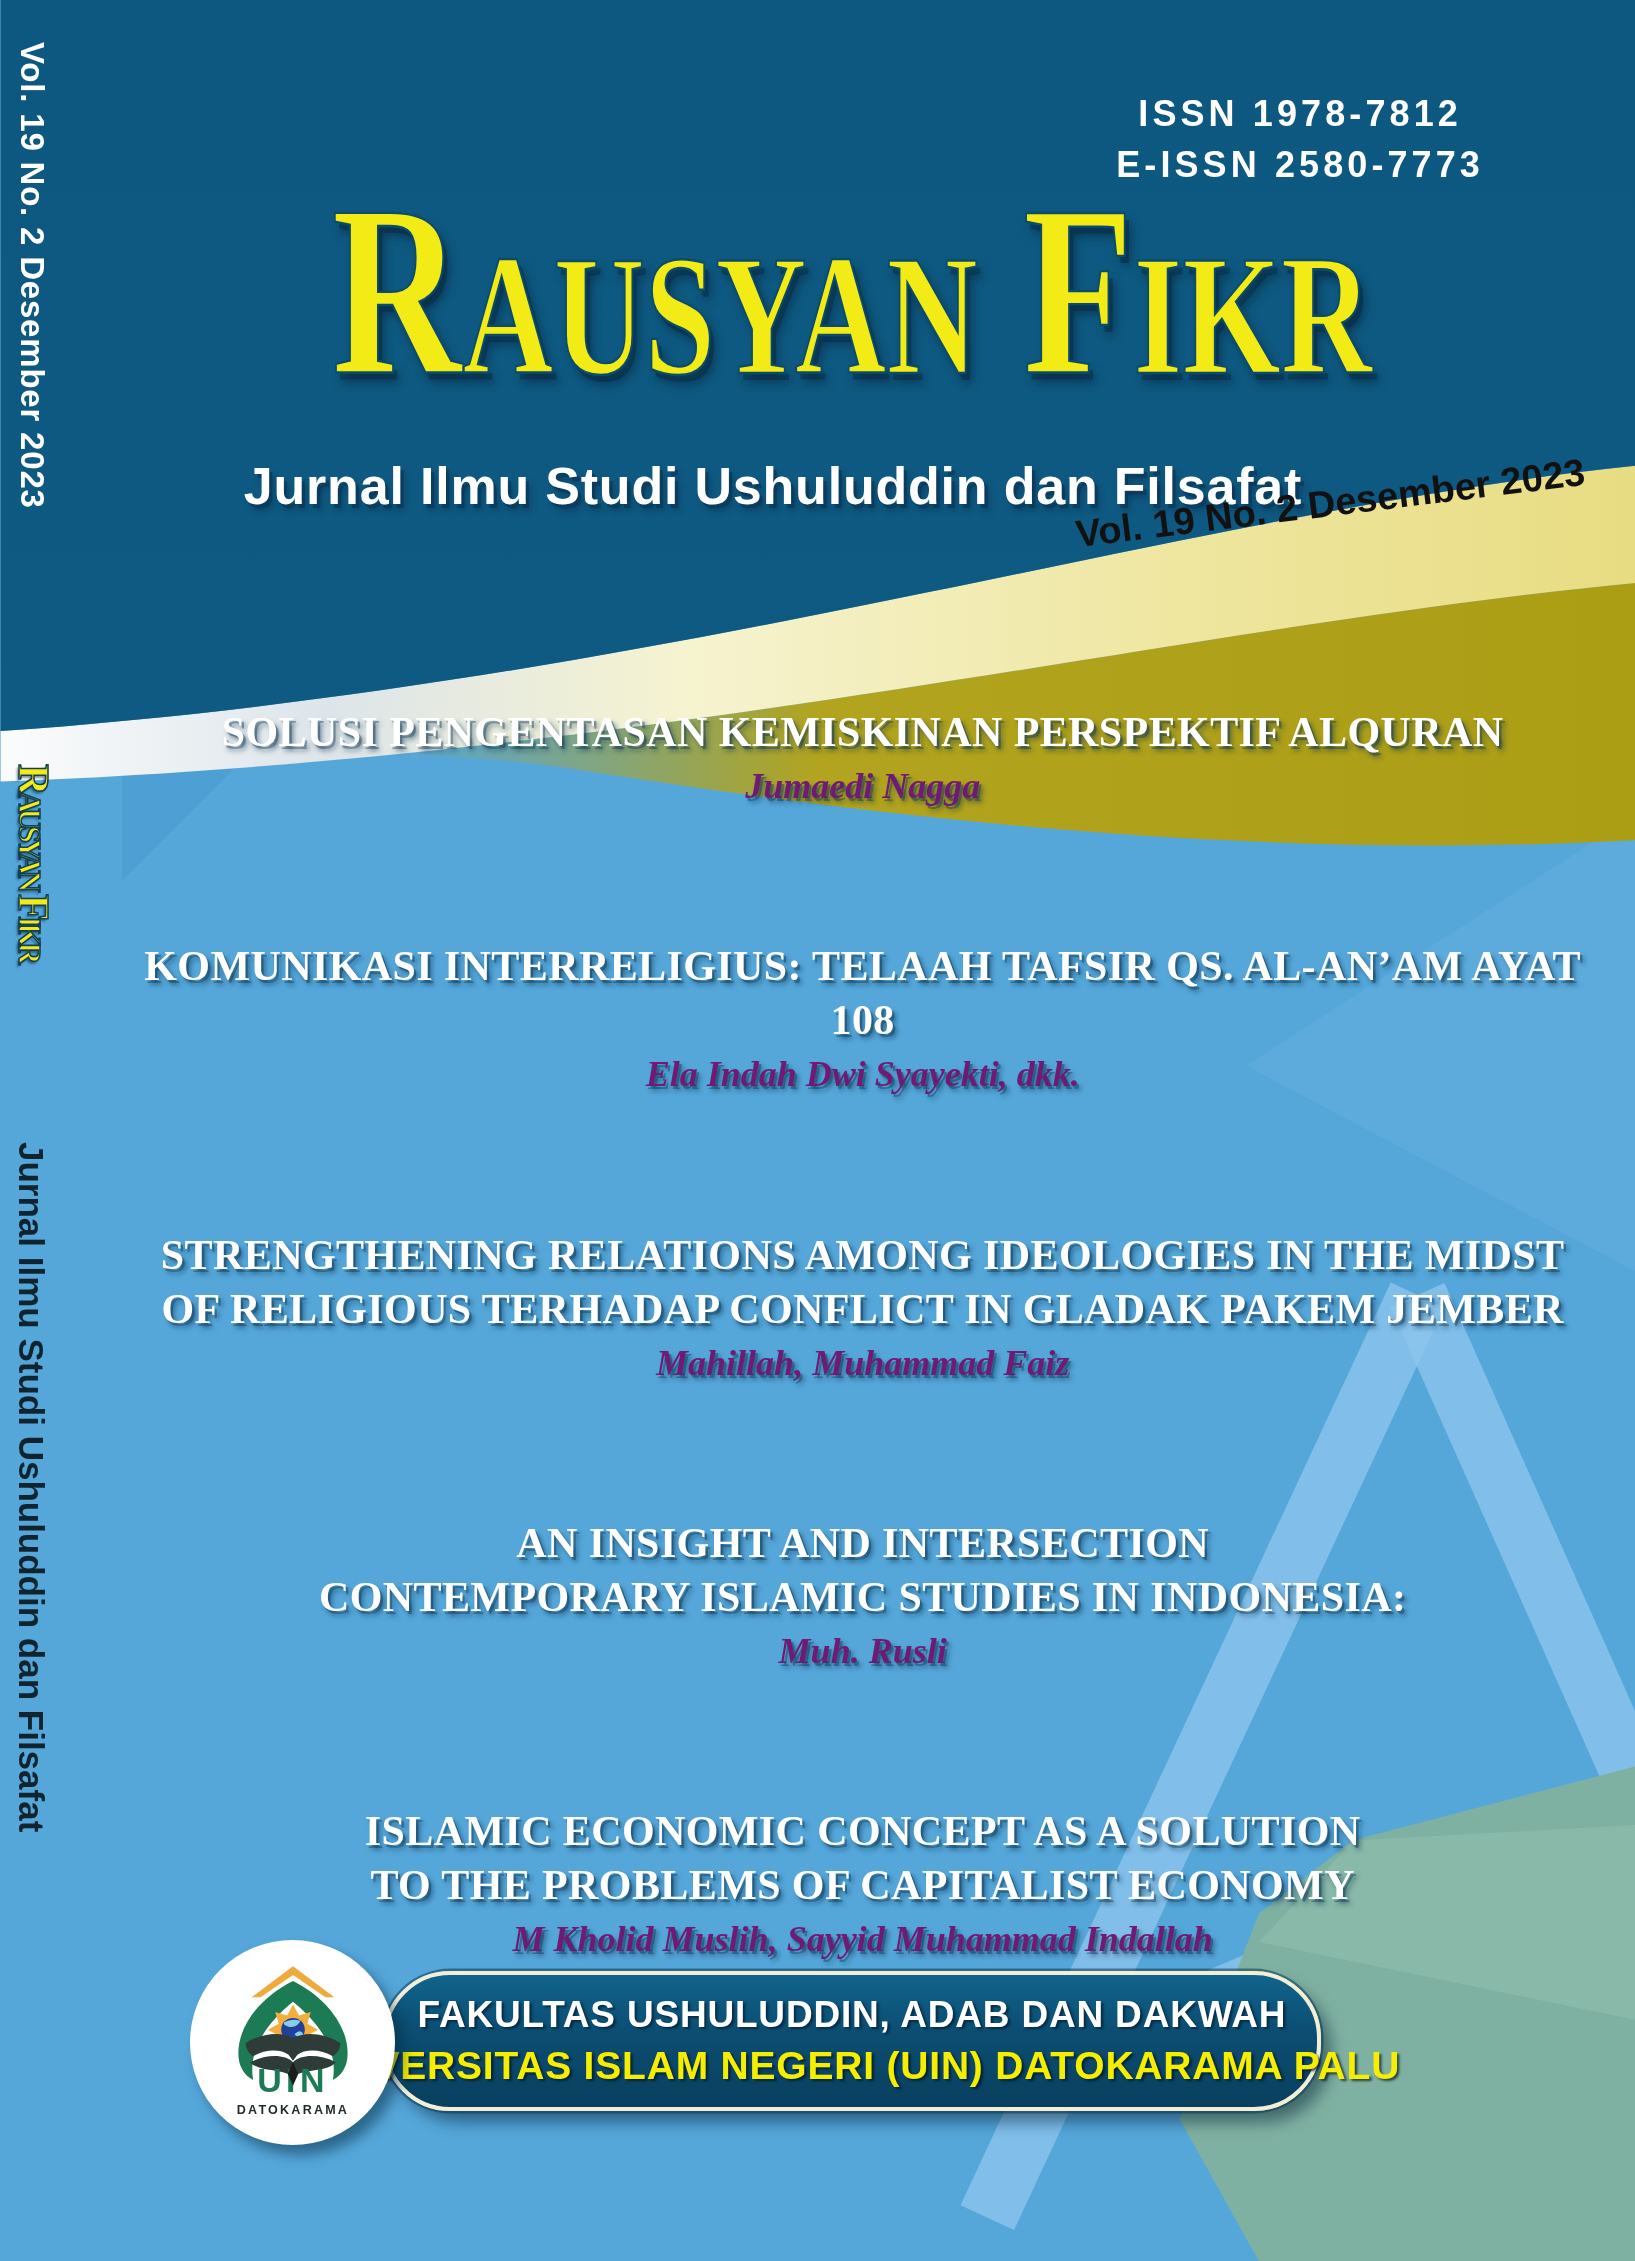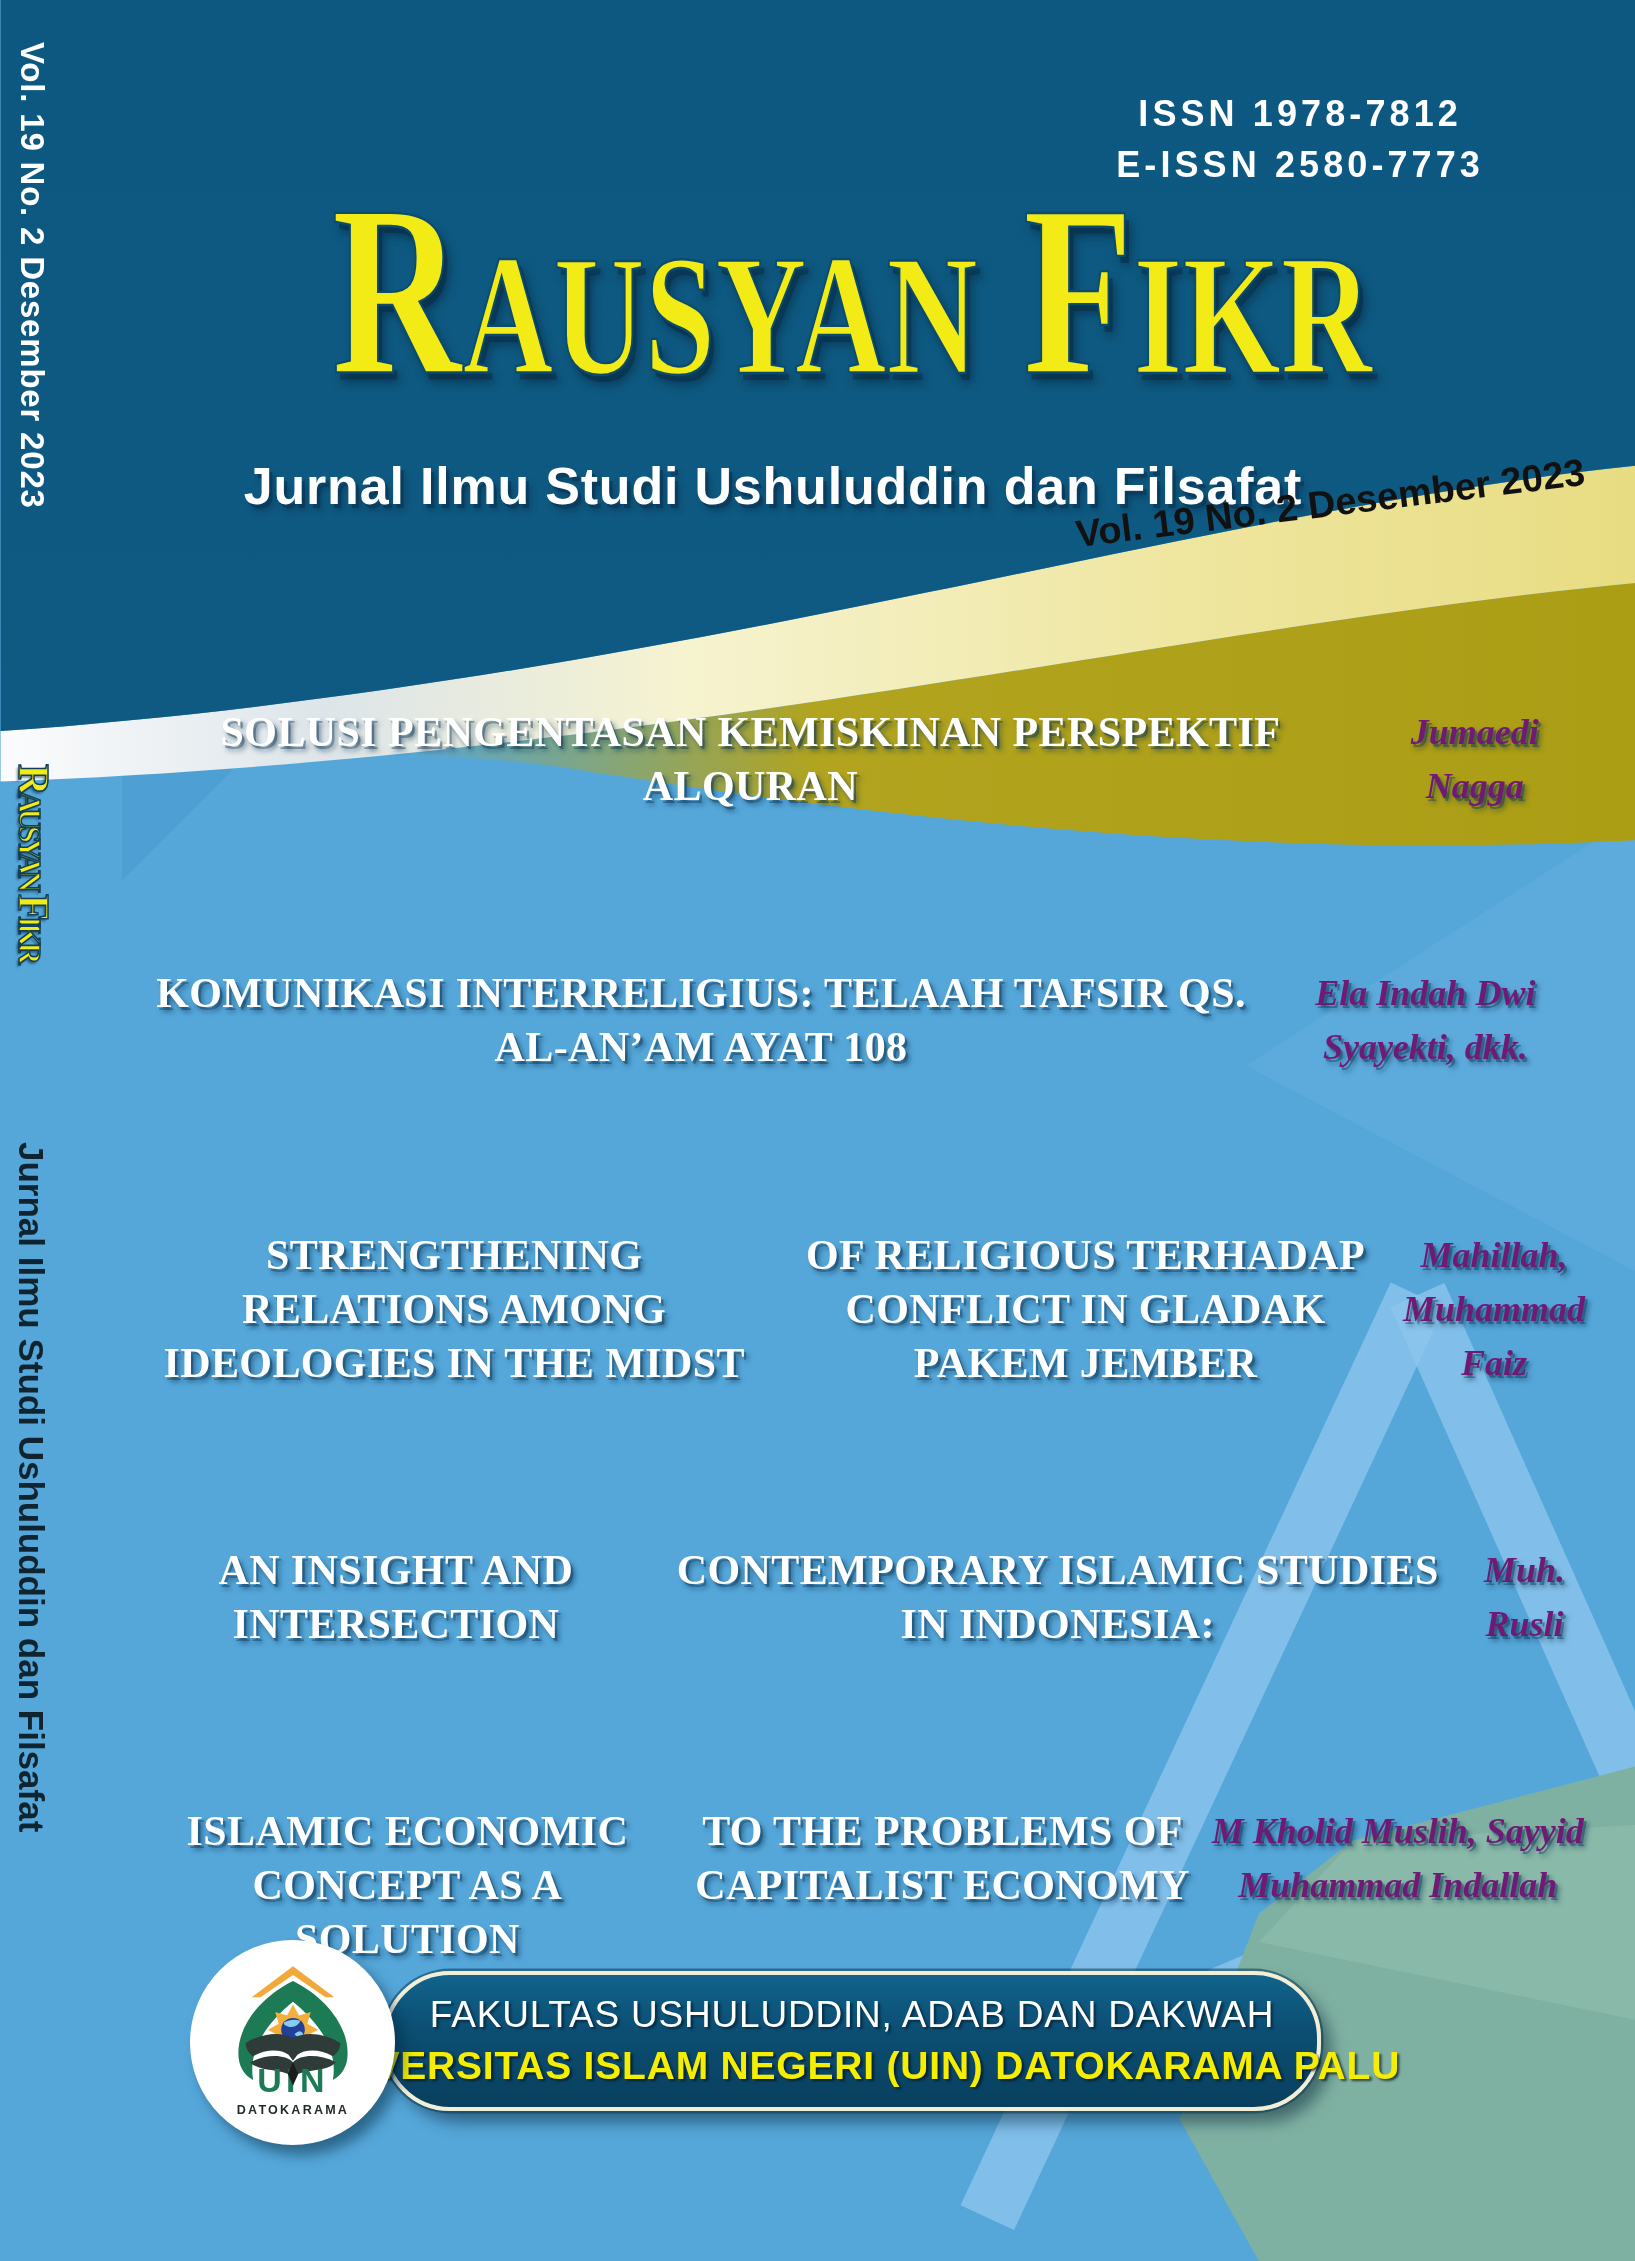--- a/index.html
+++ b/index.html
@@ -46,33 +46,33 @@
   .spine-vol{left:13px;top:42px;font-weight:bold;font-size:33px;color:#fff;letter-spacing:0.8px;}
   .spine-title{left:8.1px;top:764px;font-family:"Liberation Serif",serif;font-variant:small-caps;
       font-weight:bold;font-size:44px;letter-spacing:-4.9px;color:#f2eb16;
       -webkit-text-stroke:1.6px #123f58;text-shadow:2.4px 2.4px 2.4px rgba(10,40,60,.55);}
   .spine-sub{left:11.4px;top:1142px;font-weight:600;font-size:35px;color:#10242f;}
 
   
   .articles{position:absolute;left:122px;right:0;top:705px;height:1261px;z-index:3;
       display:flex;flex-direction:column;justify-content:space-between;
       padding:0 49px 0 16.3px;text-align:center;font-family:"Liberation Serif",serif;}
-  .article{display:flex;flex-direction:row;}
+  .article{display:flex;flex-direction:column;}
   .article .t{font-weight:bold;font-size:42px;line-height:54px;color:#fff;letter-spacing:0.4px;
       text-shadow:2.4px 3.3px 0 rgba(9,50,80,.4),4.1px 4.9px 5.7px rgba(9,50,80,.5);}
   .article .a{font-style:italic;font-weight:bold;font-size:36px;line-height:54px;color:#701a75;
       text-shadow:2.4px 3.3px 0 rgba(9,50,80,.4),4.1px 4.9px 5.7px rgba(9,50,80,.5);}
 
   
   .footer-bar{position:absolute;left:383px;top:1971px;width:930px;height:132px;z-index:5;
       border-radius:67px;border:4.9px solid #f3eed6;
       background:linear-gradient(180deg,#11638c 0%,#0c4f74 40%,#093f5e 100%);
       box-shadow:0 0 0 2.4px rgba(9,60,88,.55),9.8px 11.4px 14.7px rgba(5,35,55,.5);
       display:flex;flex-direction:column;align-items:center;justify-content:center;gap:8.1px;}
-  .footer-line1{color:#fff;font-weight:normal;font-size:37px;letter-spacing:0.8px;white-space:nowrap;
+  .footer-line1{color:#fff;font-weight:bold;font-size:37px;letter-spacing:0.8px;white-space:nowrap;
       text-shadow:2.4px 2.4px 2.4px rgba(0,20,35,.6);}
   .footer-line2{color:#f5ee00;font-weight:bold;font-size:39px;letter-spacing:0.8px;white-space:nowrap;
       text-shadow:2.4px 2.4px 2.4px rgba(0,20,35,.7);}
   .logo-circle{position:absolute;left:190px;top:1940px;width:205px;height:205px;z-index:6;
       border-radius:50%;background:#fff;box-shadow:8.1px 9.8px 13px rgba(4,40,62,.5);
       display:flex;align-items:center;justify-content:center;}
 </style>
 </head>
 <body>
 

